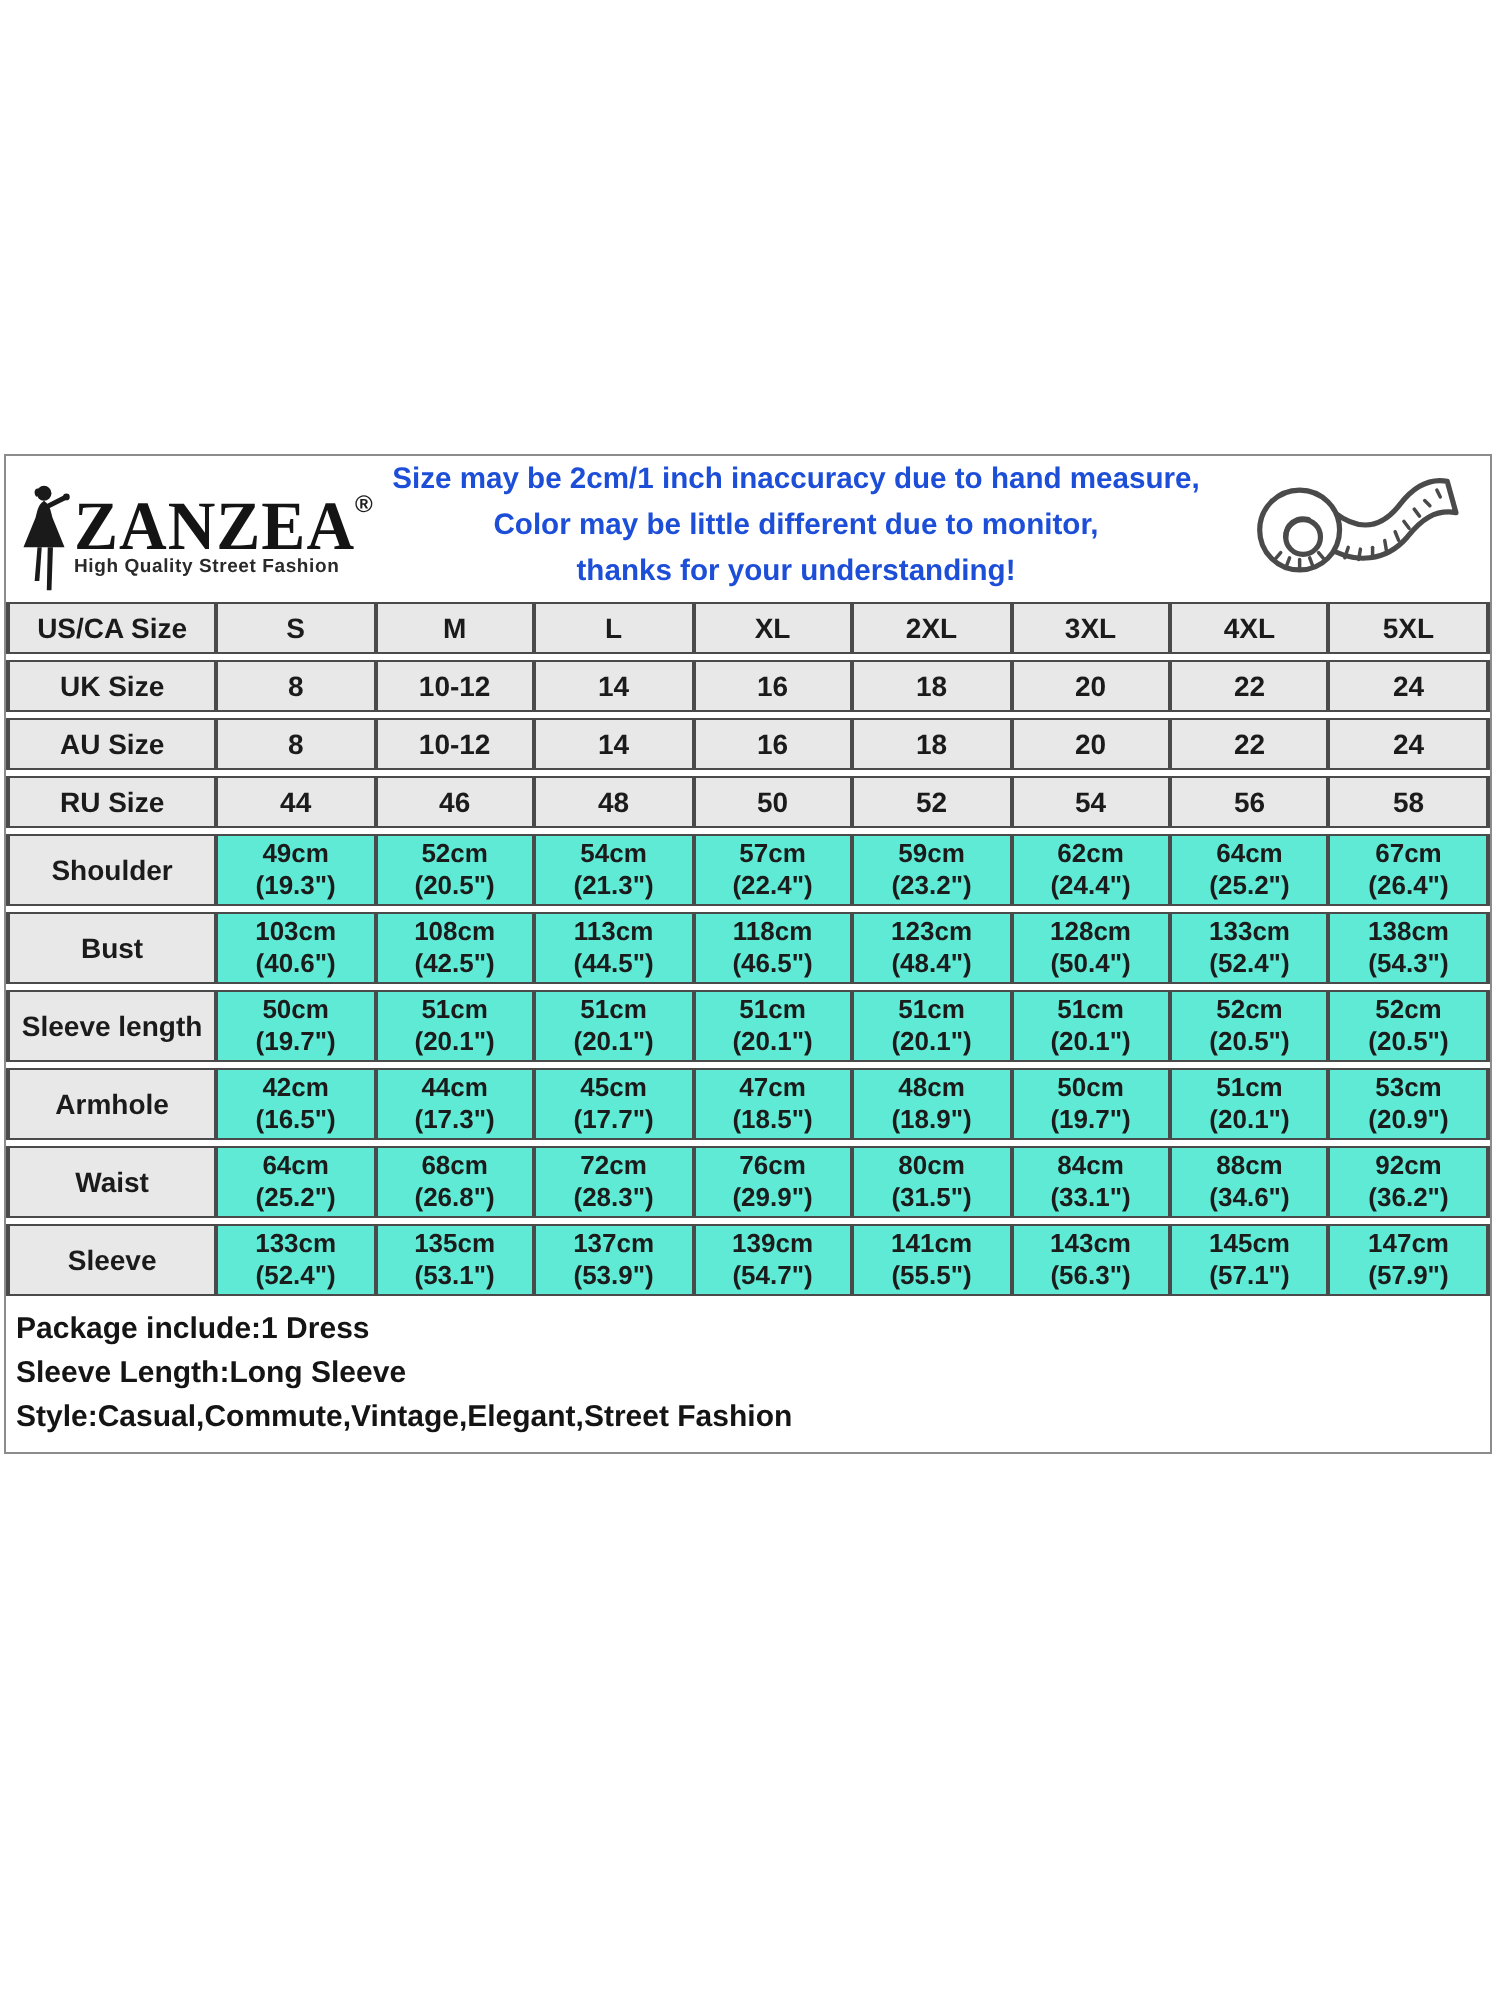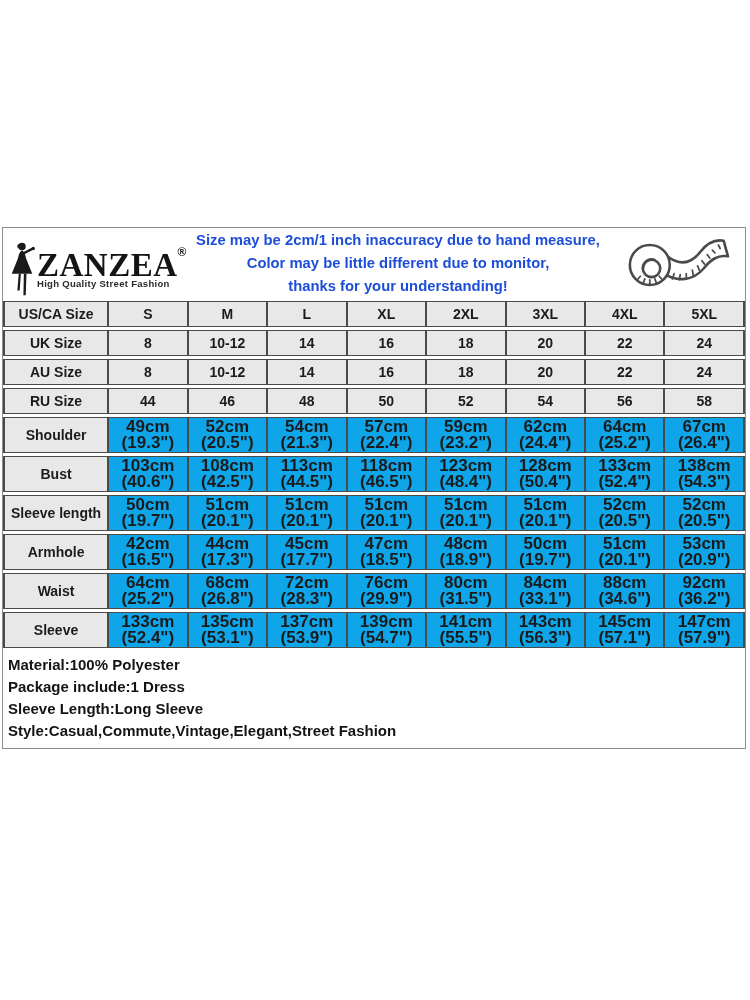--- a/index.html
+++ b/index.html
@@ -36,21 +36,21 @@
     text-align:center; vertical-align:middle; font-weight:bold;
     font-size:14px; padding:0; overflow:hidden;
     border-top:1.5px solid #4a4a4a; border-bottom:1.5px solid #4a4a4a;
     border-right:2px solid #4a4a4a; border-left:none;
   }
   table.size-table td:first-child { border-left:2px solid #4a4a4a; }
   td.label { background:#e8e8e8; }
   tr.size td { height:24px; background:#e8e8e8; }
   tr.size.two-line td { height:33px; }
   tr.size.two-line td.label { font-size:13.5px; line-height:16px; }
-  tr.measure td { height:34px; background:#0ea5e9; font-size:17px; line-height:16.5px; }
+  tr.measure td { height:34px; background:#5eead4; font-size:13px; line-height:16.5px; }
   tr.measure td.label { background:#e8e8e8; font-size:14px;text-align:center; }
 
   
   .details { padding:3px 5px 6px 5px; font-weight:bold; font-size:15px; line-height:22px; color:#141414; }
 </style>
 </head>
 <body>
 
 <div class="sheet">
   <div class="content">
@@ -374,20 +374,19 @@
             </td>
             <td>
               <div>147cm</div>
               <div>(57.9")</div>
             </td>
           </tr>
         </tbody>
     </table>
 
     <div class="details">
-      <div>Material:100% Polyester</div>
       <div>Package include:1 Dress</div>
       <div>Sleeve Length:Long Sleeve</div>
       <div>Style:Casual,Commute,Vintage,Elegant,Street Fashion</div>
     </div>
 
   </div>
 </div>
 
 </body></html>

